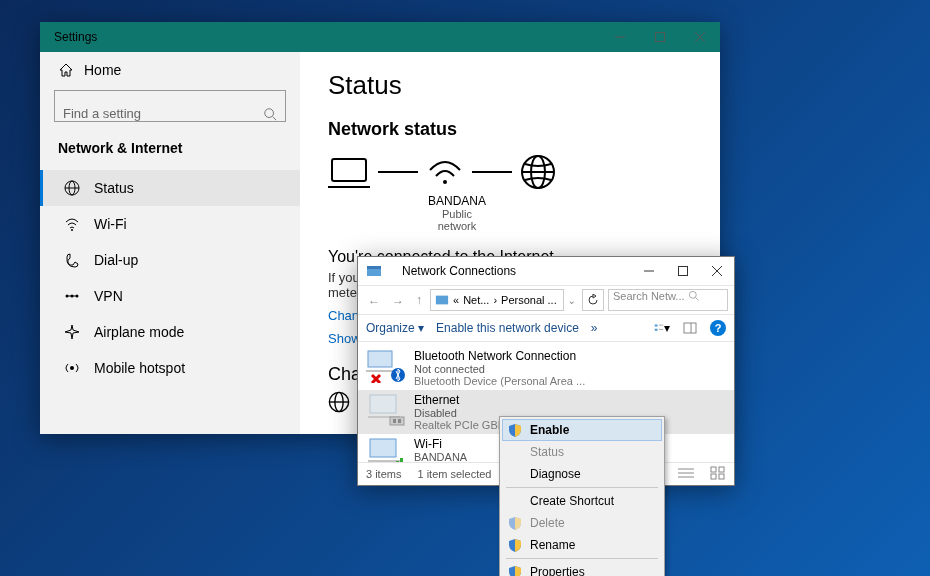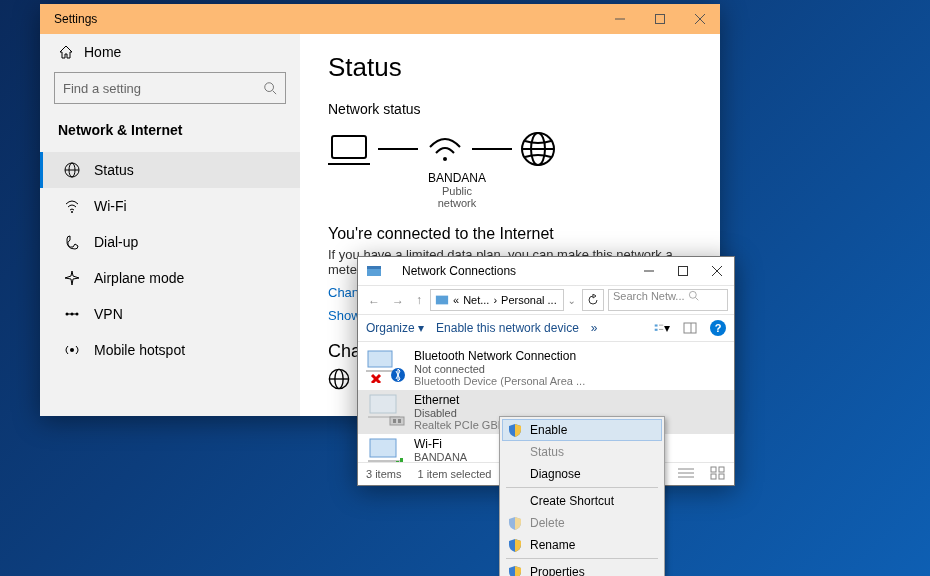--- a/index.html
+++ b/index.html
@@ -1,34 +1,34 @@
 <!DOCTYPE html>
 <html><head>
 <meta charset="utf-8">
 <style>
   html,body{margin:0;padding:0;width:930px;height:576px;overflow:hidden;font-family:"Segoe UI",Arial,sans-serif;background:linear-gradient(135deg,#0a2a5c 0%,#0c3d7c 40%,#0e5fb3 100%);font-size:13px;color:#000}
   .window{position:absolute;background:#fff;box-shadow:0 5px 25px rgba(0,0,0,.4)}
   
-  .settings{left:40px;top:4px;width:680px;height:412px;background:#fdba74;display:flex;flex-direction:column}
+  .settings{left:40px;top:22px;width:680px;height:412px;background:#0f766e;display:flex;flex-direction:column}
   .settings-titlebar{display:flex;align-items:center;height:30px;padding-left:14px;font-size:12px}
   .title-spacer{flex:1}
   .win-btn{width:40px;height:30px;display:flex;align-items:center;justify-content:center;color:#555}
   .win-btn svg{width:10px;height:10px}
   .settings-body{flex:1;display:flex;overflow:hidden}
   .sidebar{width:260px;background:#f2f2f2}
   .home-row{display:flex;align-items:flex-start;padding:10px 18px 8px 18px;gap:10px;font-size:14px}
-  .search-box{margin:4px 14px 10px 14px;height:30px;border:1px solid #999;display:flex;align-items:center;padding:0 8px;background:#fff0;color:#666}
+  .search-box{margin:4px 14px 10px 14px;height:30px;border:1px solid #999;display:flex;align-items:flex-end;padding:0 8px;background:#fff0;color:#666}
   .search-box span{flex:1}
   .section-label{padding:8px 18px;font-weight:600;font-size:14px}
   .nav{margin-top:6px}
   .nav-item{display:flex;align-items:center;gap:14px;padding:10px 18px 10px 24px;font-size:14px}
   .nav-item.selected{background:#e5e5e5;box-shadow:inset 3px 0 0 #0078d7}
   .content{flex:1;background:#fff;padding:18px 28px}
   h1{margin:0 0 18px 0;font-weight:400;font-size:26px}
-  h2{margin:0 0 14px 0;font-weight:400;font-size:14px}
+  h2{margin:0 0 14px 0;font-weight:700;font-size:18px}
   .net-diagram{display:flex;align-items:center;gap:8px;margin-bottom:4px}
   .dline{width:40px;border-top:2px solid #000}
   .diag-label{font-size:12px;text-align:center}
   .connected{font-size:16px;margin:16px 0 4px 0}
   .small{font-size:13px;color:#333}
   .link{color:#0067c0;font-size:13px;display:block;margin-top:8px}
   h3{margin:18px 0 6px 0;font-weight:400;font-size:18px}
   
   .explorer{left:357px;top:256px;width:376px;height:228px;background:#fff;border:1px solid #777;display:flex;flex-direction:column;font-size:12px}
   .ex-titlebar{display:flex;align-items:center;height:28px;padding-left:8px}
@@ -119,32 +119,32 @@
             <span>Wi-Fi</span>
           </div>
         <div class="nav-item">
             <svg class="nav-icon" viewBox="0 0 16 16">
               <path d="M3 5 Q3 2 6 2 L6 6 Q3 8 4 11 Q6 14 9 13 L11 10 L14 12 Q14 15 11 15 Q2 15 3 5" fill="none" stroke="#000"></path>
             </svg>
             <span>Dial-up</span>
           </div>
         <div class="nav-item">
             <svg class="nav-icon" viewBox="0 0 16 16">
-              <path d="M8 1 L9 6 L15 8 L9 9 L8 15 L7 9 L1 8 L7 6 Z" fill="none" stroke="#000"></path>
-            </svg>
-            <span>Airplane mode</span>
-          </div>
-        <div class="nav-item">
-            <svg class="nav-icon" viewBox="0 0 16 16">
               <circle cx="3" cy="8" r="1.5" fill="#000"></circle>
               <circle cx="8" cy="8" r="1.5" fill="#000"></circle>
               <circle cx="13" cy="8" r="1.5" fill="#000"></circle>
               <line x1="3" y1="8" x2="13" y2="8" stroke="#000"></line>
             </svg>
             <span>VPN</span>
+          </div>
+        <div class="nav-item">
+            <svg class="nav-icon" viewBox="0 0 16 16">
+              <path d="M8 1 L9 6 L15 8 L9 9 L8 15 L7 9 L1 8 L7 6 Z" fill="none" stroke="#000"></path>
+            </svg>
+            <span>Airplane mode</span>
           </div>
         <div class="nav-item">
             <svg class="nav-icon" viewBox="0 0 16 16">
               <circle cx="8" cy="8" r="2" fill="#000"></circle>
               <path d="M4 4 Q0 8 4 12 M12 4 Q16 8 12 12" fill="none" stroke="#000"></path>
             </svg>
             <span>Mobile hotspot</span>
           </div>
       </div>
     </div>
@@ -331,21 +331,21 @@
         </svg></span>
   </div>
 </div>
 
 <div class="menu">
   <div class="menu-item highlight">
     <svg class="shield" viewBox="0 0 14 14">
         <path d="M7 1 L13 3 L13 7 Q13 12 7 14 Q1 12 1 7 L1 3 Z" fill="#3a7ed0"></path>
         <path d="M7 1 L13 3 L13 7 Q13 12 7 14 Z" fill="#f5c242"></path>
       </svg>
-    <span style="font-weight:normal">Enable</span>
+    <span style="font-weight:bold">Enable</span>
   </div>
   <div class="menu-item disabled">
       <span style="width:14px"></span>
       <span>Status</span>
     </div>
   <div class="menu-item">
       <span style="width:14px"></span>
       <span>Diagnose</span>
     </div>
   <div class="menu-sep"></div>

